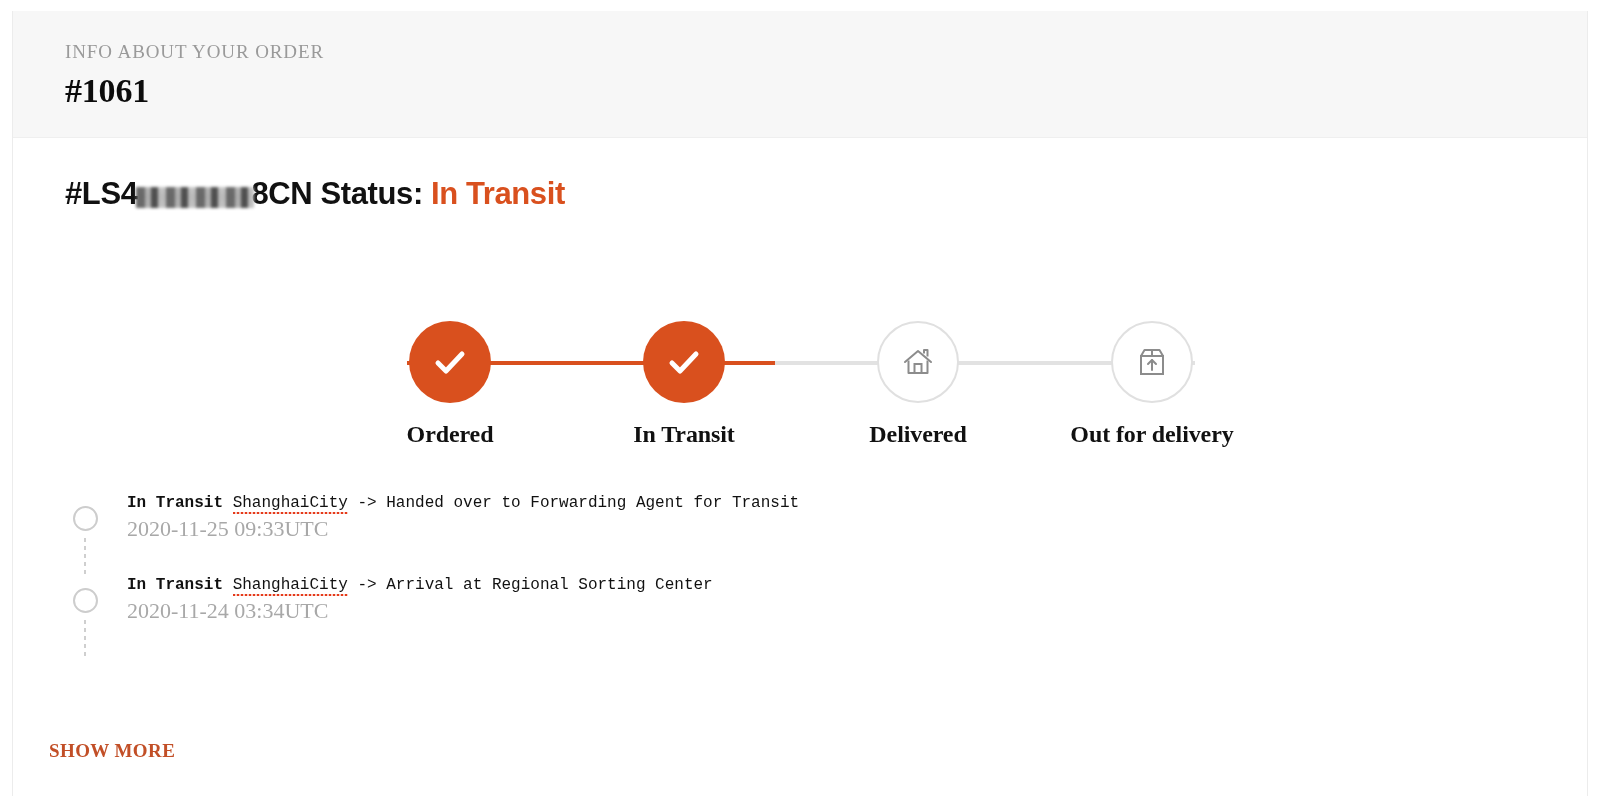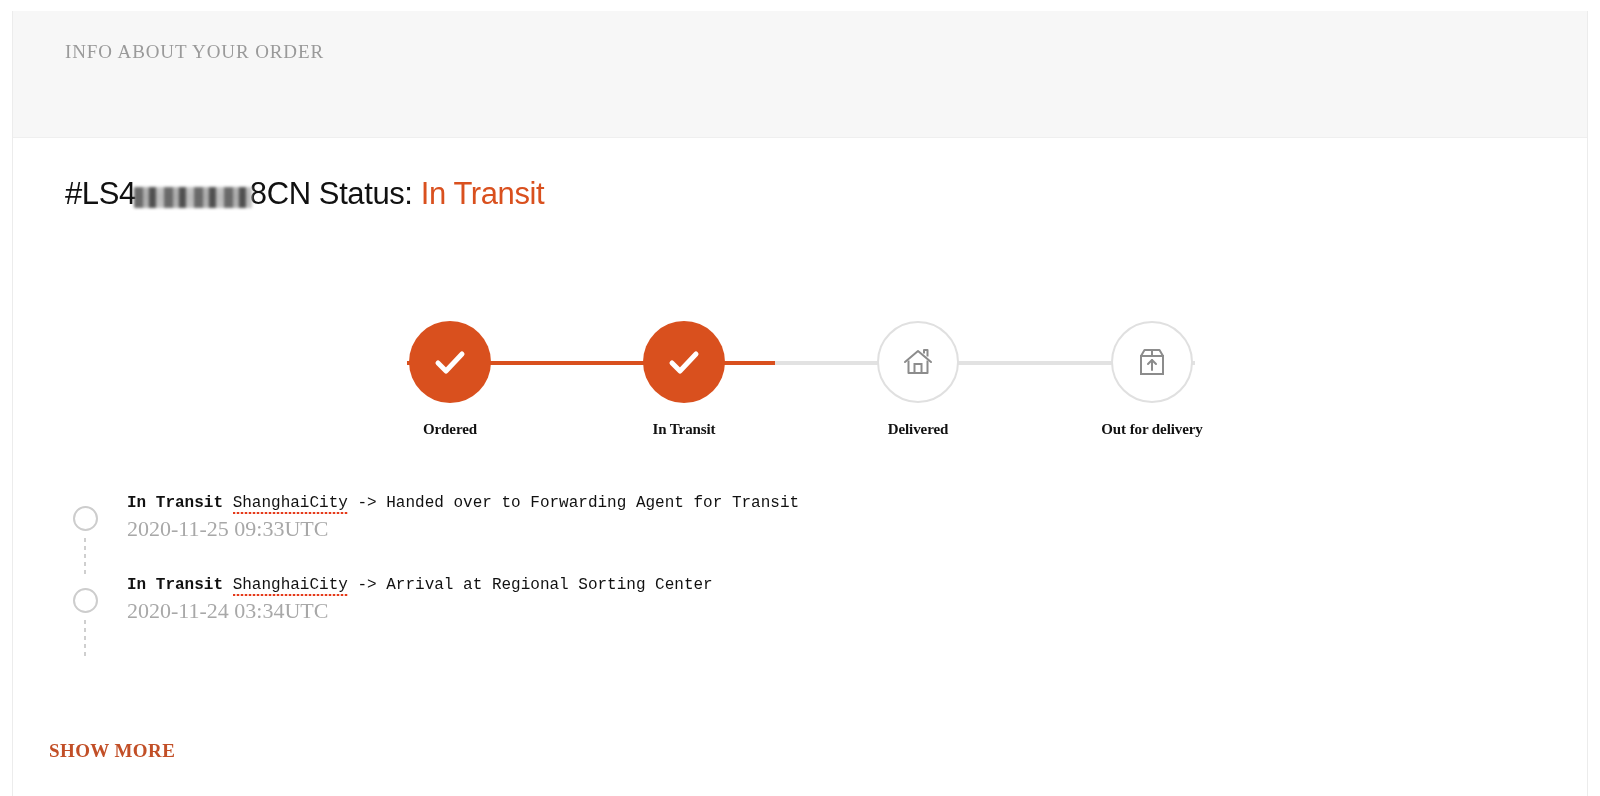--- a/index.html
+++ b/index.html
@@ -71,21 +71,21 @@
   
   .status-block {
     position: absolute;
     left: 52px;
     top: 166px;
     width: 1400px;
   }
   .status-line {
     font-family: "Liberation Sans", "DejaVu Sans", sans-serif;
     font-size: 31px;
-    font-weight: 400;
+    font-weight: 700;
     color: #111111;
     line-height: 1.1;
     letter-spacing: -0.4px;
     white-space: nowrap;
   }
   .status-line .redacted {
     display: inline-block;
     vertical-align: -4px;
     width: 118px;
     height: 21px;
@@ -175,21 +175,21 @@
   .step-circle.done {
     background: #d9501e;
   }
   .step-circle.pending {
     background: #ffffff;
     border: 2px solid #e0e0e0;
   }
   .step-label {
     margin-top: 18px;
     font-family: "Liberation Serif", "DejaVu Serif", serif;
-    font-size: 15px;
+    font-size: 24px;
     font-weight: 700;
     color: #111111;
     white-space: nowrap;
     letter-spacing: -0.1px;
   }
 
   
   .history {
     position: absolute;
     left: 52px;
@@ -273,20 +273,21 @@
 </style>
 </head>
 <body>
 
 <div class="page">
   <div class="panel">
 
     <div class="order-header">
       <div class="order-header-inner">
         <div class="order-eyebrow">INFO ABOUT YOUR ORDER</div>
+        <div class="order-number">#1061</div>
       </div>
     </div>
 
     <div class="status-block">
       <div class="status-line">
         <span>#LS4</span><span class="redacted"></span><span>8CN</span><span> Status: </span><span class="status-value">In Transit</span>
       </div>
     </div>
 
     <div class="stepper">

